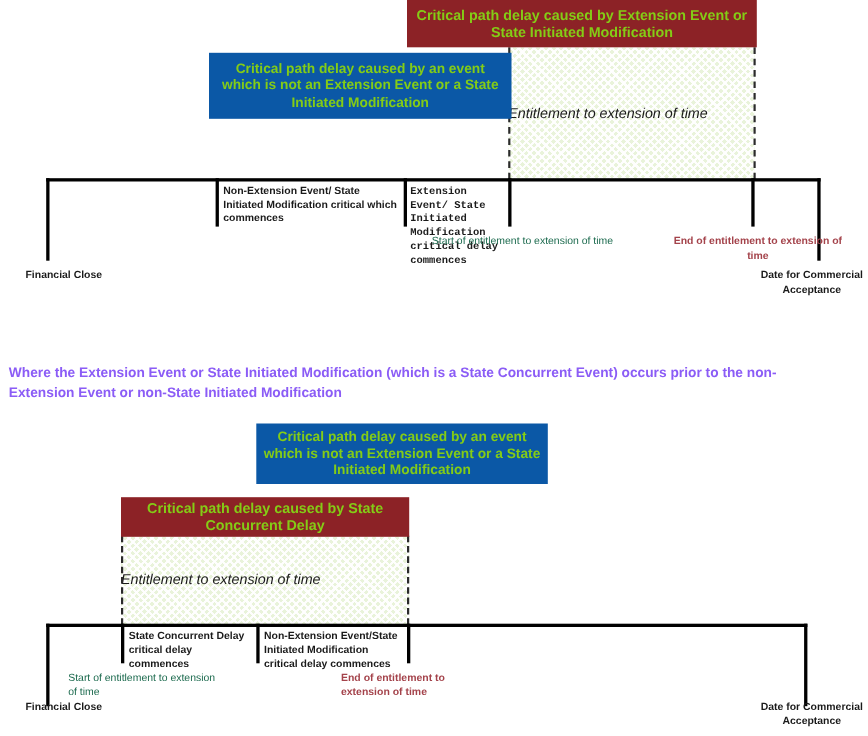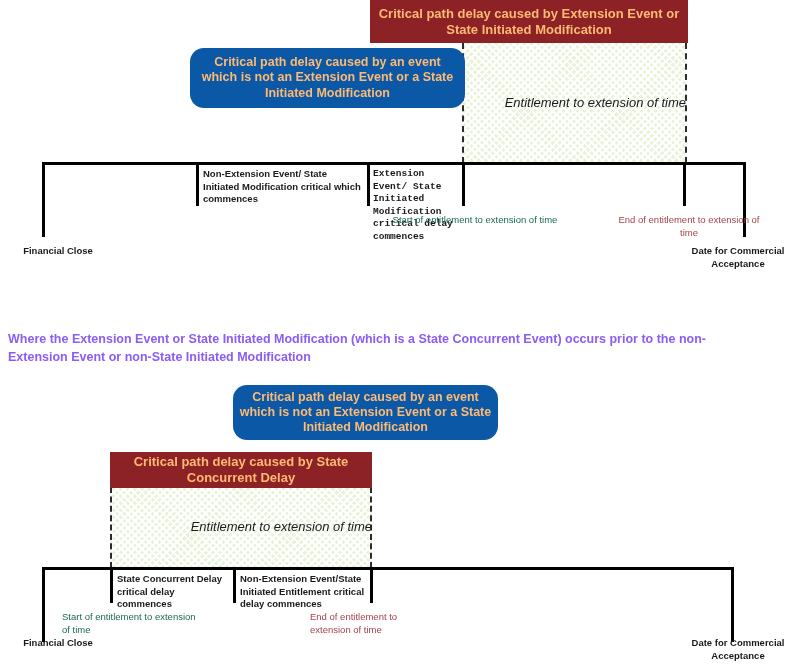--- a/index.html
+++ b/index.html
@@ -12,34 +12,34 @@
   }
 
   
   .box{
     position:absolute;
     box-sizing:border-box;
     display:flex;align-items:center;justify-content:center;
     text-align:center;
     font-weight:bold;
     line-height:1.22;
-    color:#fdba74;
+    color:#84cc16;
   }
   .box-red{background:#8C2226;}
-  .box-blue{background:#0B58A6;border-radius:14px;}
+  .box-blue{background:#0B58A6;}
 
   
   .hatch{
     position:absolute;
     box-sizing:border-box;
     background-color:#e9f3da;
     background-image:
       repeating-linear-gradient(45deg,rgba(255,255,255,.95) 0 2px,rgba(255,255,255,0) 2px 5px),
       repeating-linear-gradient(-45deg,rgba(255,255,255,.95) 0 2px,rgba(255,255,255,0) 2px 5px);
-    display:flex;align-items:center;justify-content:flex-end;
+    display:flex;align-items:center;justify-content:flex-start;
   }
   .hatch-label{
     font-style:italic;font-size:13px;line-height:1.25;
     text-align:center;color:#1a1a1a;
   }
 
   
   .tl-axis{position:absolute;background:#000;height:3px;}
   .tick{position:absolute;background:#000;width:3px;}
   .dash{
@@ -57,21 +57,21 @@
     font-size:9.5px;font-weight:bold;line-height:1.32;
     text-align:center;color:#1a1a1a;
   }
   .note-green{
     position:absolute;
     font-size:9.5px;font-weight:normal;line-height:1.32;
     text-align:center;color:#1d6b4f;
   }
   .note-red{
     position:absolute;
-    font-size:9.5px;font-weight:normal;line-height:1.32;
+    font-size:9.5px;font-weight:bold;line-height:1.32;
     text-align:center;color:#a4434b;
   }
 
   .section-heading{
     position:absolute;
     font-size:12.5px;font-weight:bold;line-height:1.45;
     color:#8b5cf6;
   }
 </style>
 </head>
@@ -150,21 +150,21 @@
 <div class="tick" style="left:42px;top:567px;height:75px;"></div>
 <div class="tick" style="left:110px;top:567px;height:36px;"></div>
 <div class="tick" style="left:233px;top:567px;height:36px;"></div>
 <div class="tick" style="left:370px;top:567px;height:36px;"></div>
 <div class="tick" style="left:731px;top:567px;height:75px;"></div>
 
 <div class="seg-label" style="left:117px;top:573px;width:112px;">
   <span>State Concurrent Delay critical delay commences</span>
 </div>
 <div class="seg-label" style="left:240px;top:573px;width:128px;">
-  <span>Non-Extension Event/State Initiated Entitlement critical delay commences</span>
+  <span>Non-Extension Event/State Initiated Modification critical delay commences</span>
 </div>
 
 <div class="note-green" style="left:62px;top:611px;width:135px;text-align:left;">
   <span>Start of entitlement to extension of time</span>
 </div>
 <div class="note-red" style="left:310px;top:611px;width:130px;text-align:left;">
   <span>End of entitlement to extension of time</span>
 </div>
 
 <div class="end-label" style="left:8px;top:637px;width:100px;">

